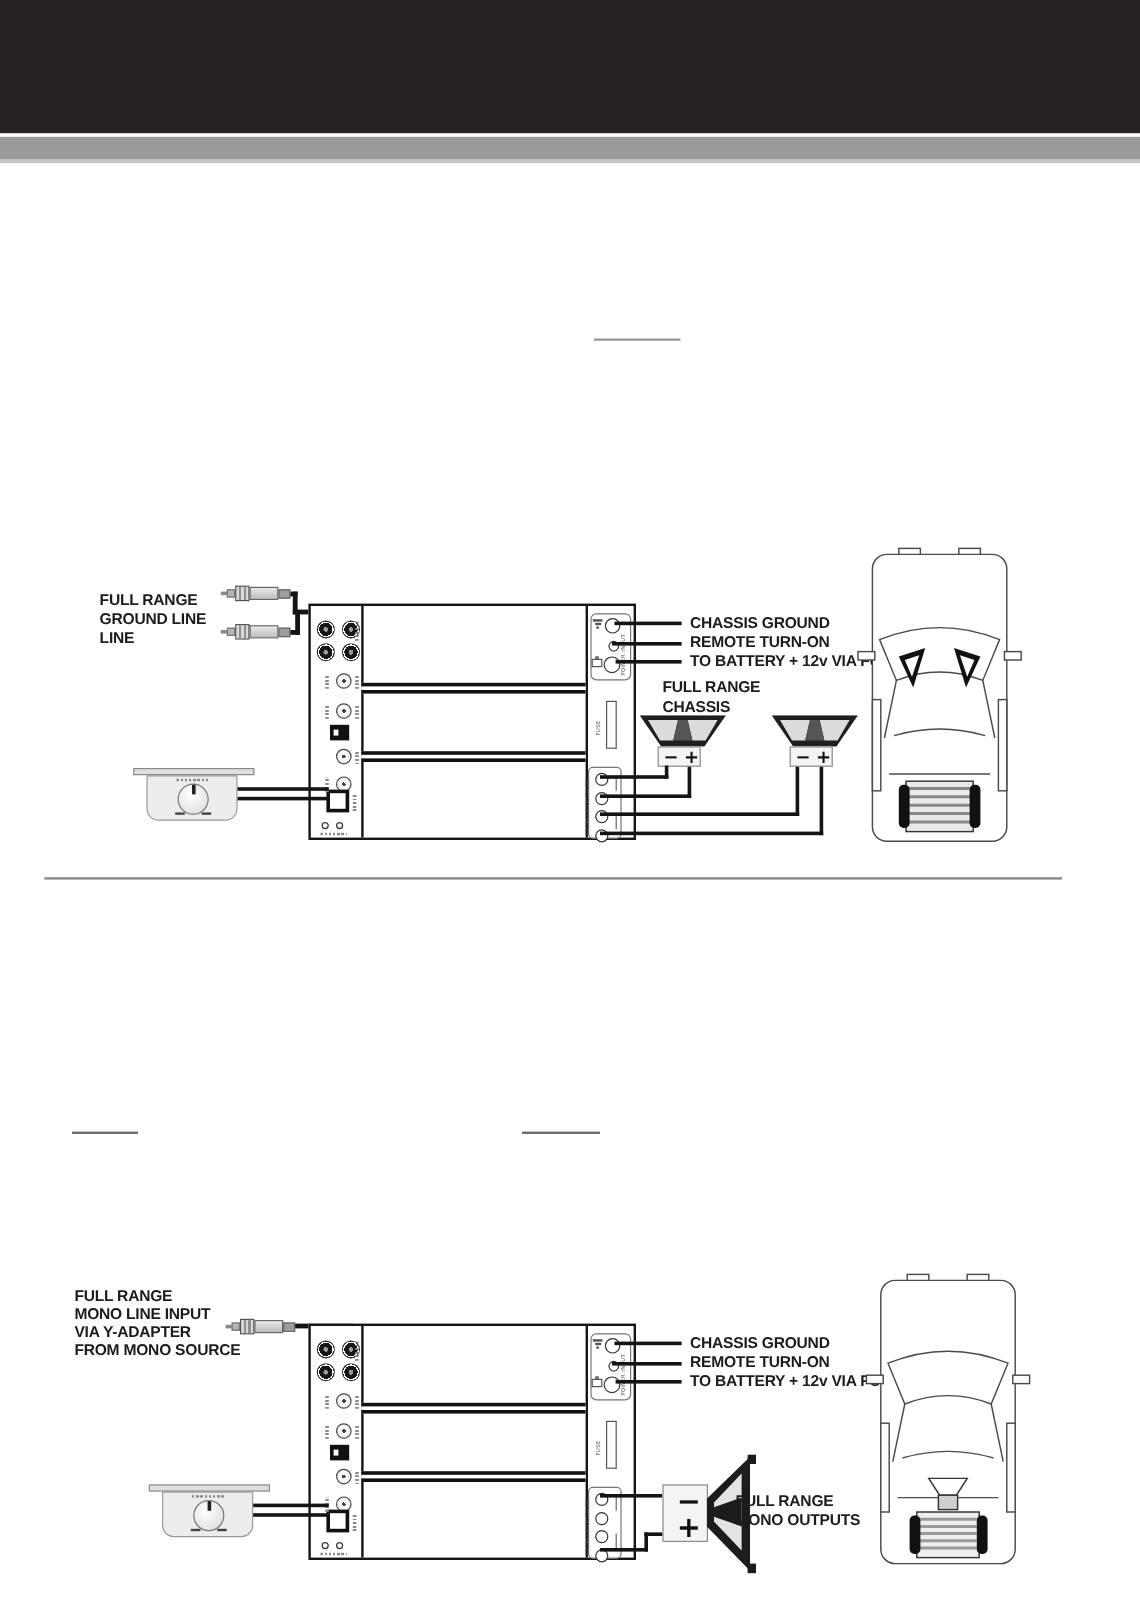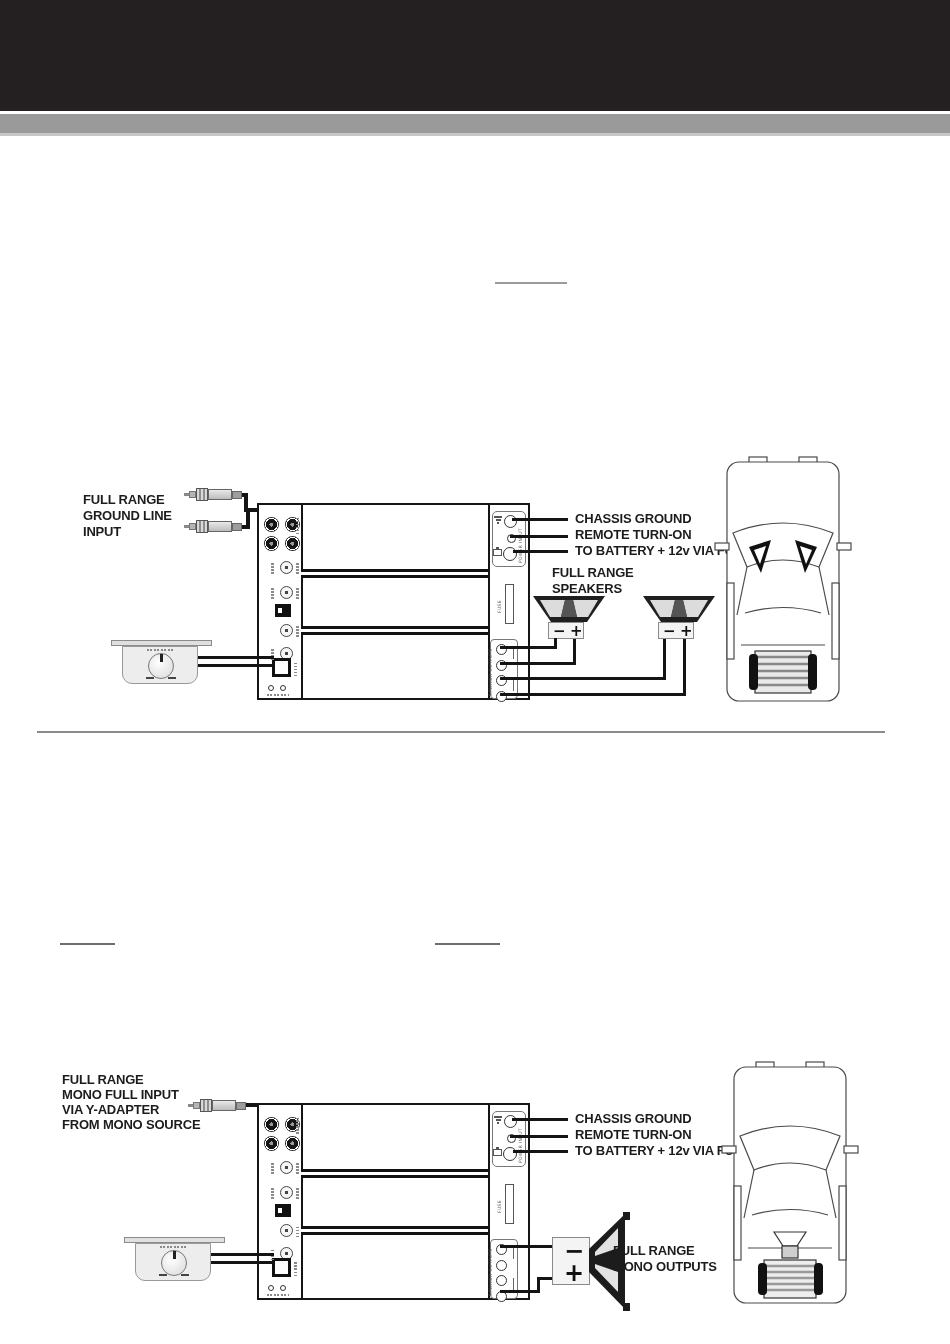--- a/index.html
+++ b/index.html
@@ -51,21 +51,21 @@
   <div class="abs" style="left:0;top:133px;width:950px;height:3px;background:#c6c6c6;"></div>
 
   <div class="rule" style="left:495px;top:282px;width:72px;background:#9a9a9a;"></div>
   <div class="rule" style="left:37px;top:731px;width:848px;"></div>
   <div class="rule" style="left:60px;top:943px;width:55px;background:#6e6e6e;"></div>
   <div class="rule" style="left:435px;top:943px;width:65px;background:#6e6e6e;"></div>
 
   <div class="lbl lbl-c" style="left:83px;top:492px;width:105px;">
     <div>FULL RANGE</div>
     <div>GROUND LINE</div>
-    <div>INPUT</div>
+    <div>LINE</div>
   </div>
 
   <div class="rca" style="left:184px;top:488px;">
     <div class="pin"></div>
       <div class="tip"></div>
     <div class="collar"></div>
       <div class="barrel"></div>
     <div class="rear"></div>
   </div>
   <div class="rca" style="left:184px;top:520px;">
@@ -142,21 +142,21 @@
 
   <div class="lead" style="left:512px;top:518px;width:56px;"></div>
   <div class="lead" style="left:510px;top:535px;width:58px;"></div>
   <div class="lead" style="left:513px;top:550px;width:55px;"></div>
   <div class="lbl" style="left:575px;top:511px;">CHASSIS GROUND</div>
   <div class="lbl" style="left:575px;top:527px;">REMOTE TURN-ON</div>
   <div class="lbl" style="left:575px;top:543px;">TO BATTERY + 12v VIA FUSE</div>
 
   <div class="lbl lbl-c" style="left:552px;top:565px;width:135px;">
     <div>FULL RANGE</div>
-    <div>SPEAKERS</div>
+    <div>CHASSIS</div>
   </div>
 
   <svg class="abs" style="left:533px;top:596px;" width="72" height="27" viewBox="0 0 72 27">
     <polygon points="0,0 72,0 54,26 18,26" fill="#1f1f1f"></polygon>
     <polygon points="7,4 32,4 28,21 17,21" fill="#dcdcdc"></polygon>
     <polygon points="40,4 65,4 55,21 44,21" fill="#dcdcdc"></polygon>
     <polygon points="32,4 40,4 44,21 28,21" fill="#555"></polygon>
   </svg>
   <div class="spkbox" style="left:548px;top:622px;width:36px;height:17px;">
     <span class="abs" style="left:4px;top:1px;">−</span>
@@ -214,21 +214,21 @@
     <g>
       <rect x="42" y="196" width="56" height="42" fill="#e9e9e9" stroke="#333" stroke-width="1.2"></rect>
       <path d="M44,202 h52 M44,209 h52 M44,216 h52 M44,223 h52 M44,230 h52" stroke="#888" stroke-width="2.5"></path>
       <rect x="36" y="199" width="9" height="36" rx="4" fill="#111"></rect>
       <rect x="95" y="199" width="9" height="36" rx="4" fill="#111"></rect>
     </g>
   </svg>
 
   <div class="lbl lbl-c" style="left:62px;top:1072px;width:150px;line-height:15px;">
     <div>FULL RANGE</div>
-    <div>MONO FULL INPUT</div>
+    <div>MONO LINE INPUT</div>
     <div>VIA Y-ADAPTER</div>
     <div>FROM MONO SOURCE</div>
   </div>
 
   <div class="rca" style="left:188px;top:1099px;">
     <div class="pin"></div>
       <div class="tip"></div>
     <div class="collar"></div>
       <div class="barrel"></div>
     <div class="rear"></div>

